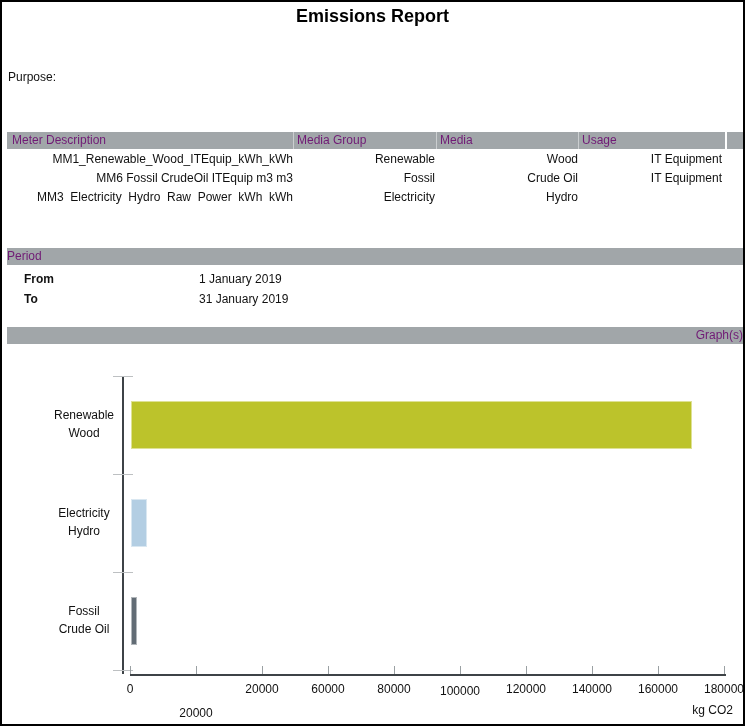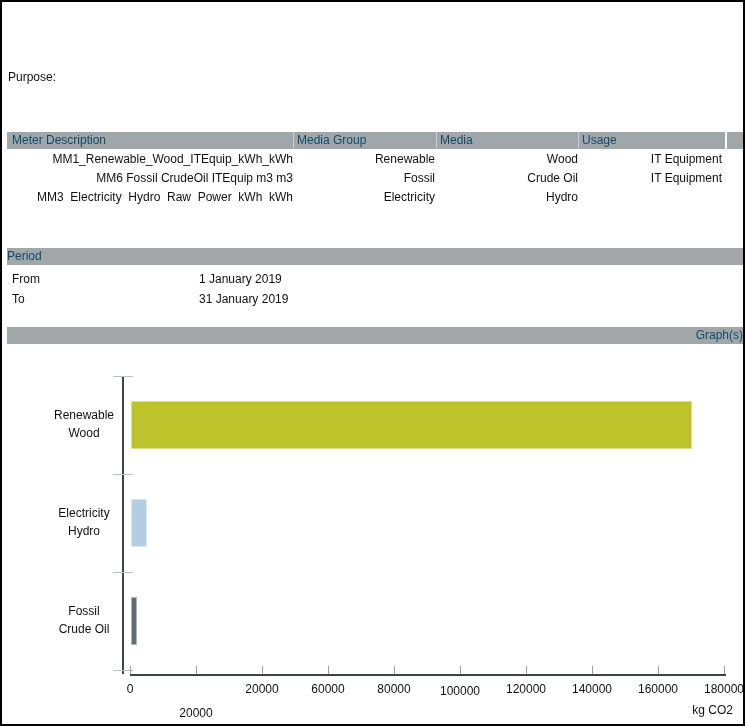--- a/index.html
+++ b/index.html
@@ -7,53 +7,54 @@
     position:relative;width:745px;height:726px;box-sizing:border-box;
     background:#ffffff;border:2px solid #000;overflow:hidden;
     font-family:"Liberation Sans",sans-serif;color:#111;font-size:12px;
   }
   .abs{position:absolute;}
   #title{left:0;top:4px;width:100%;text-align:center;font-size:18px;font-weight:bold;color:#000;}
   #purpose-label{left:6px;top:68px;}
   #purpose-text{left:6px;top:89px;}
 
   .section-bar{
-    background:#a1a6a9;color:#0c4a6e;height:17px;line-height:17px;
+    background:#a1a6a9;color:#701a75;height:17px;line-height:17px;
     font-size:12px;overflow:hidden;
   }
   #meters-header{left:5px;top:130px;width:718px;}
   #meters-header-stub{left:725px;top:130px;width:16px;height:17px;background:#a1a6a9;}
   .hcell{position:absolute;top:0;height:17px;line-height:17px;white-space:nowrap;}
   .hsep{position:absolute;top:0;width:1px;height:17px;background:rgba(255,255,255,0.45);}
 
   .trow{left:5px;width:718px;height:19px;line-height:19px;text-align:right;}
   .tcell{position:absolute;top:0;height:19px;line-height:19px;white-space:pre;overflow:hidden;}
   .c1{left:5px;width:281px;}
   .c2{left:290px;width:138px;}
   .c3{left:433px;width:138px;}
   .c4{left:575px;width:140px;}
 
   #period-header{left:5px;top:246px;width:736px;}
   .kvrow{left:5px;width:736px;height:20px;line-height:20px;}
-  .klabel{position:absolute;left:5px;top:0;}
+  .klabel{position:absolute;left:17px;top:0;font-weight:bold;}
   .kvalue{position:absolute;left:192px;top:0;}
 
   #graphs-header{left:5px;top:325px;width:736px;text-align:right;}
 
   #chart{left:0;top:374px;width:745px;height:350px;}
   .bar{box-sizing:border-box;border:1px solid rgba(255,255,255,0.5);}
   .cat-label{text-align:center;line-height:18px;white-space:pre-line;color:#111;}
   .xtick-label{text-align:center;color:#111;}
   .section-bar .bar-label{}
 </style>
 </head>
 <body>
 
 <div id="page">
 
+  <div class="abs" id="title">Emissions Report</div>
 
   <div class="abs" id="purpose-label">Purpose:</div>
 
   <div class="abs section-bar" id="meters-header">
     <span class="hcell" style="left:5px">Meter Description</span>
     <span class="hsep" style="left:286px"></span>
     <span class="hcell" style="left:290px">Media Group</span>
     <span class="hsep" style="left:429px"></span>
     <span class="hcell" style="left:433px">Media</span>
     <span class="hsep" style="left:571px"></span>

